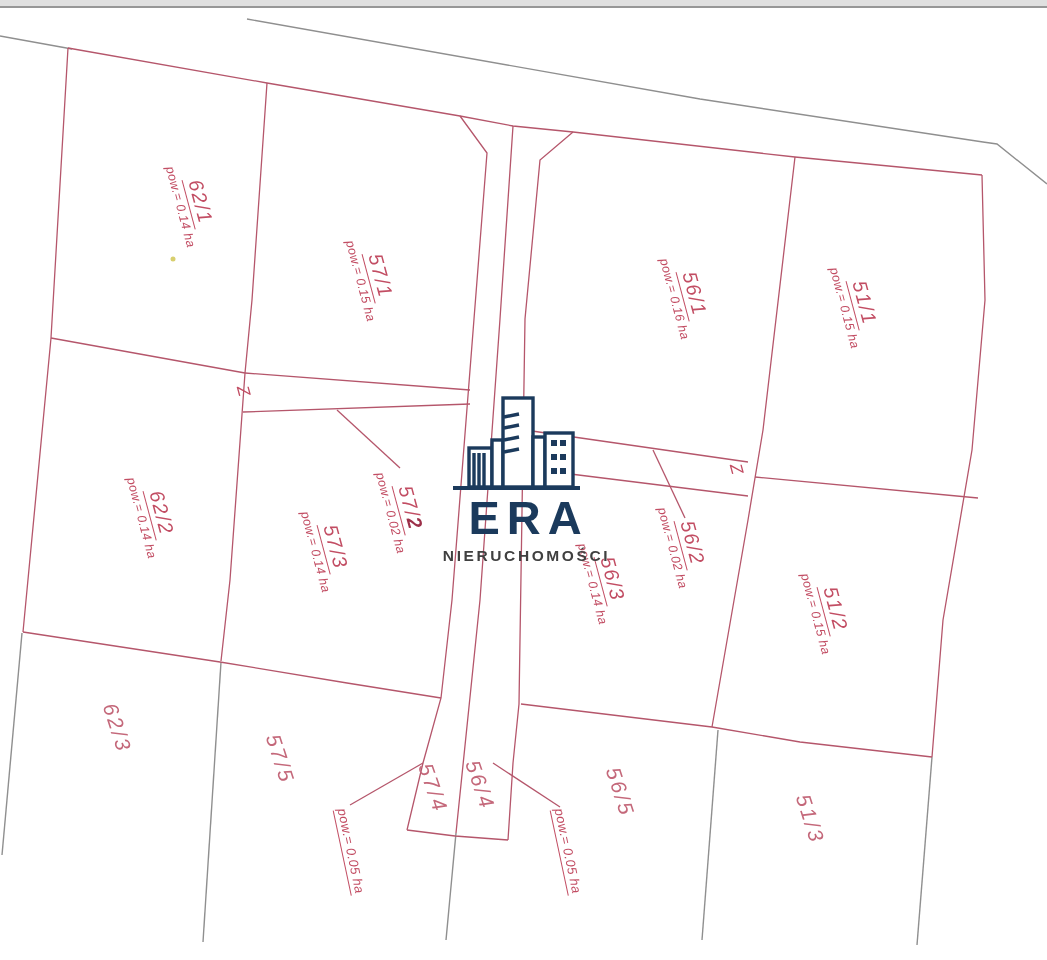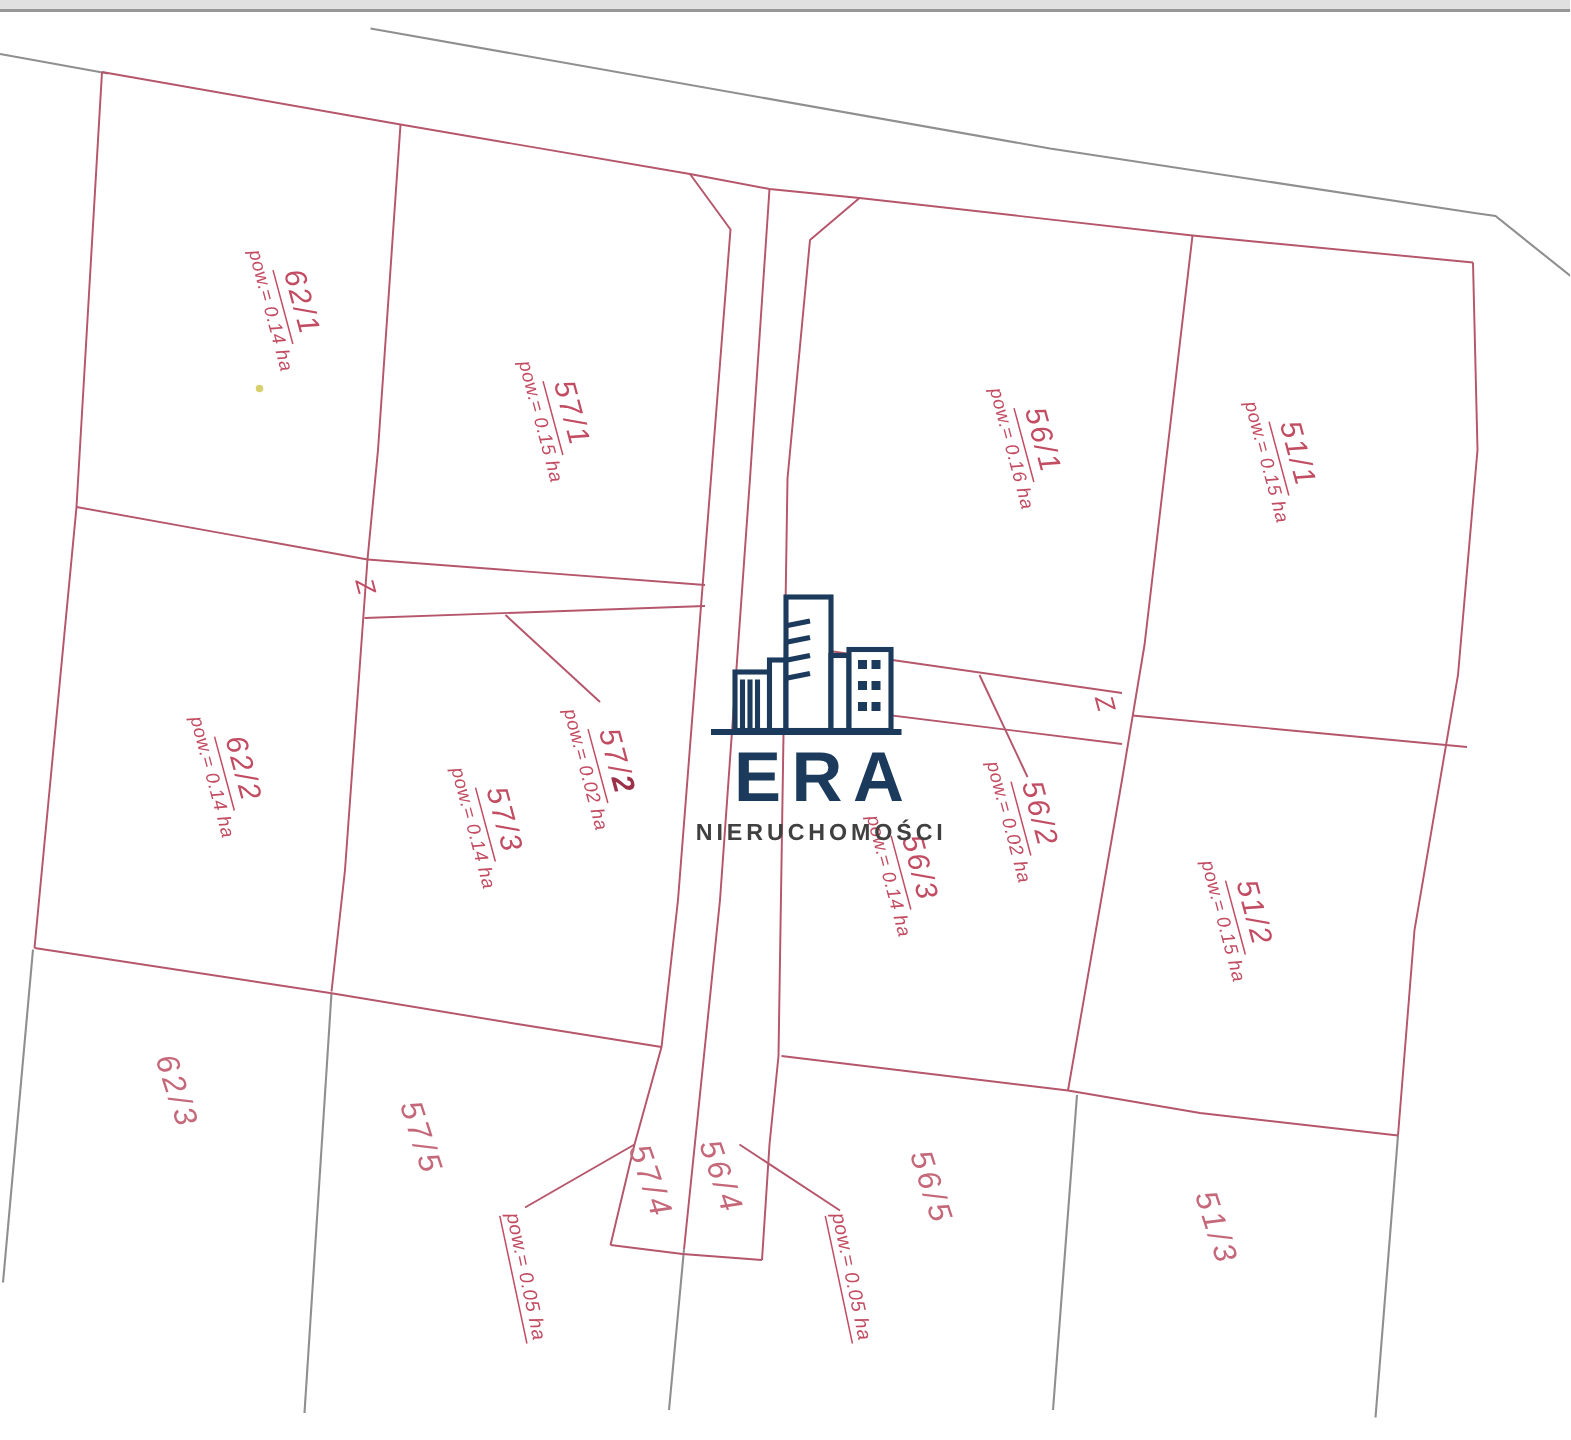--- a/index.html
+++ b/index.html
@@ -13,21 +13,21 @@
   .plabel{position:absolute;font-style:italic;text-align:center;white-space:nowrap;line-height:1.05;}
   .plabel .num{font-size:20px;letter-spacing:1.5px;}
   .plabel.full .num{border-bottom:1.6px solid currentColor;padding:0 3px 1px 3px;display:inline-block;}
   .plabel .pow{font-size:12.5px;letter-spacing:.4px;margin-top:2px;}
   .plabel.simple .num{font-size:21px;letter-spacing:2.5px;border-bottom:none;}
   .boldpart{font-weight:bold;}
   .zmark{position:absolute;font-style:italic;font-size:17px;}
   .arealabel{position:absolute;font-style:italic;font-size:13px;letter-spacing:.4px;white-space:nowrap;}
   .arealabel span{border-bottom:1.4px solid currentColor;padding-bottom:1px;}
   
-  .logo{position:absolute;left:438px;top:390px;width:174px;height:175px;text-align:center;margin-left:21px;}
+  .logo{position:absolute;left:438px;top:390px;width:174px;height:175px;text-align:center;}
   .logo-buildings{display:block;margin:0 auto;}
   .logo-name{font-size:47px;font-weight:bold;letter-spacing:7px;line-height:1;margin-top:2px;
              padding-left:7px;}
   .logo-sub{font-size:15.5px;font-weight:bold;letter-spacing:2.6px;margin-top:6px;padding-left:3px;}
 </style>
 </head>
 <body>
 
 <div class="stage">
 

